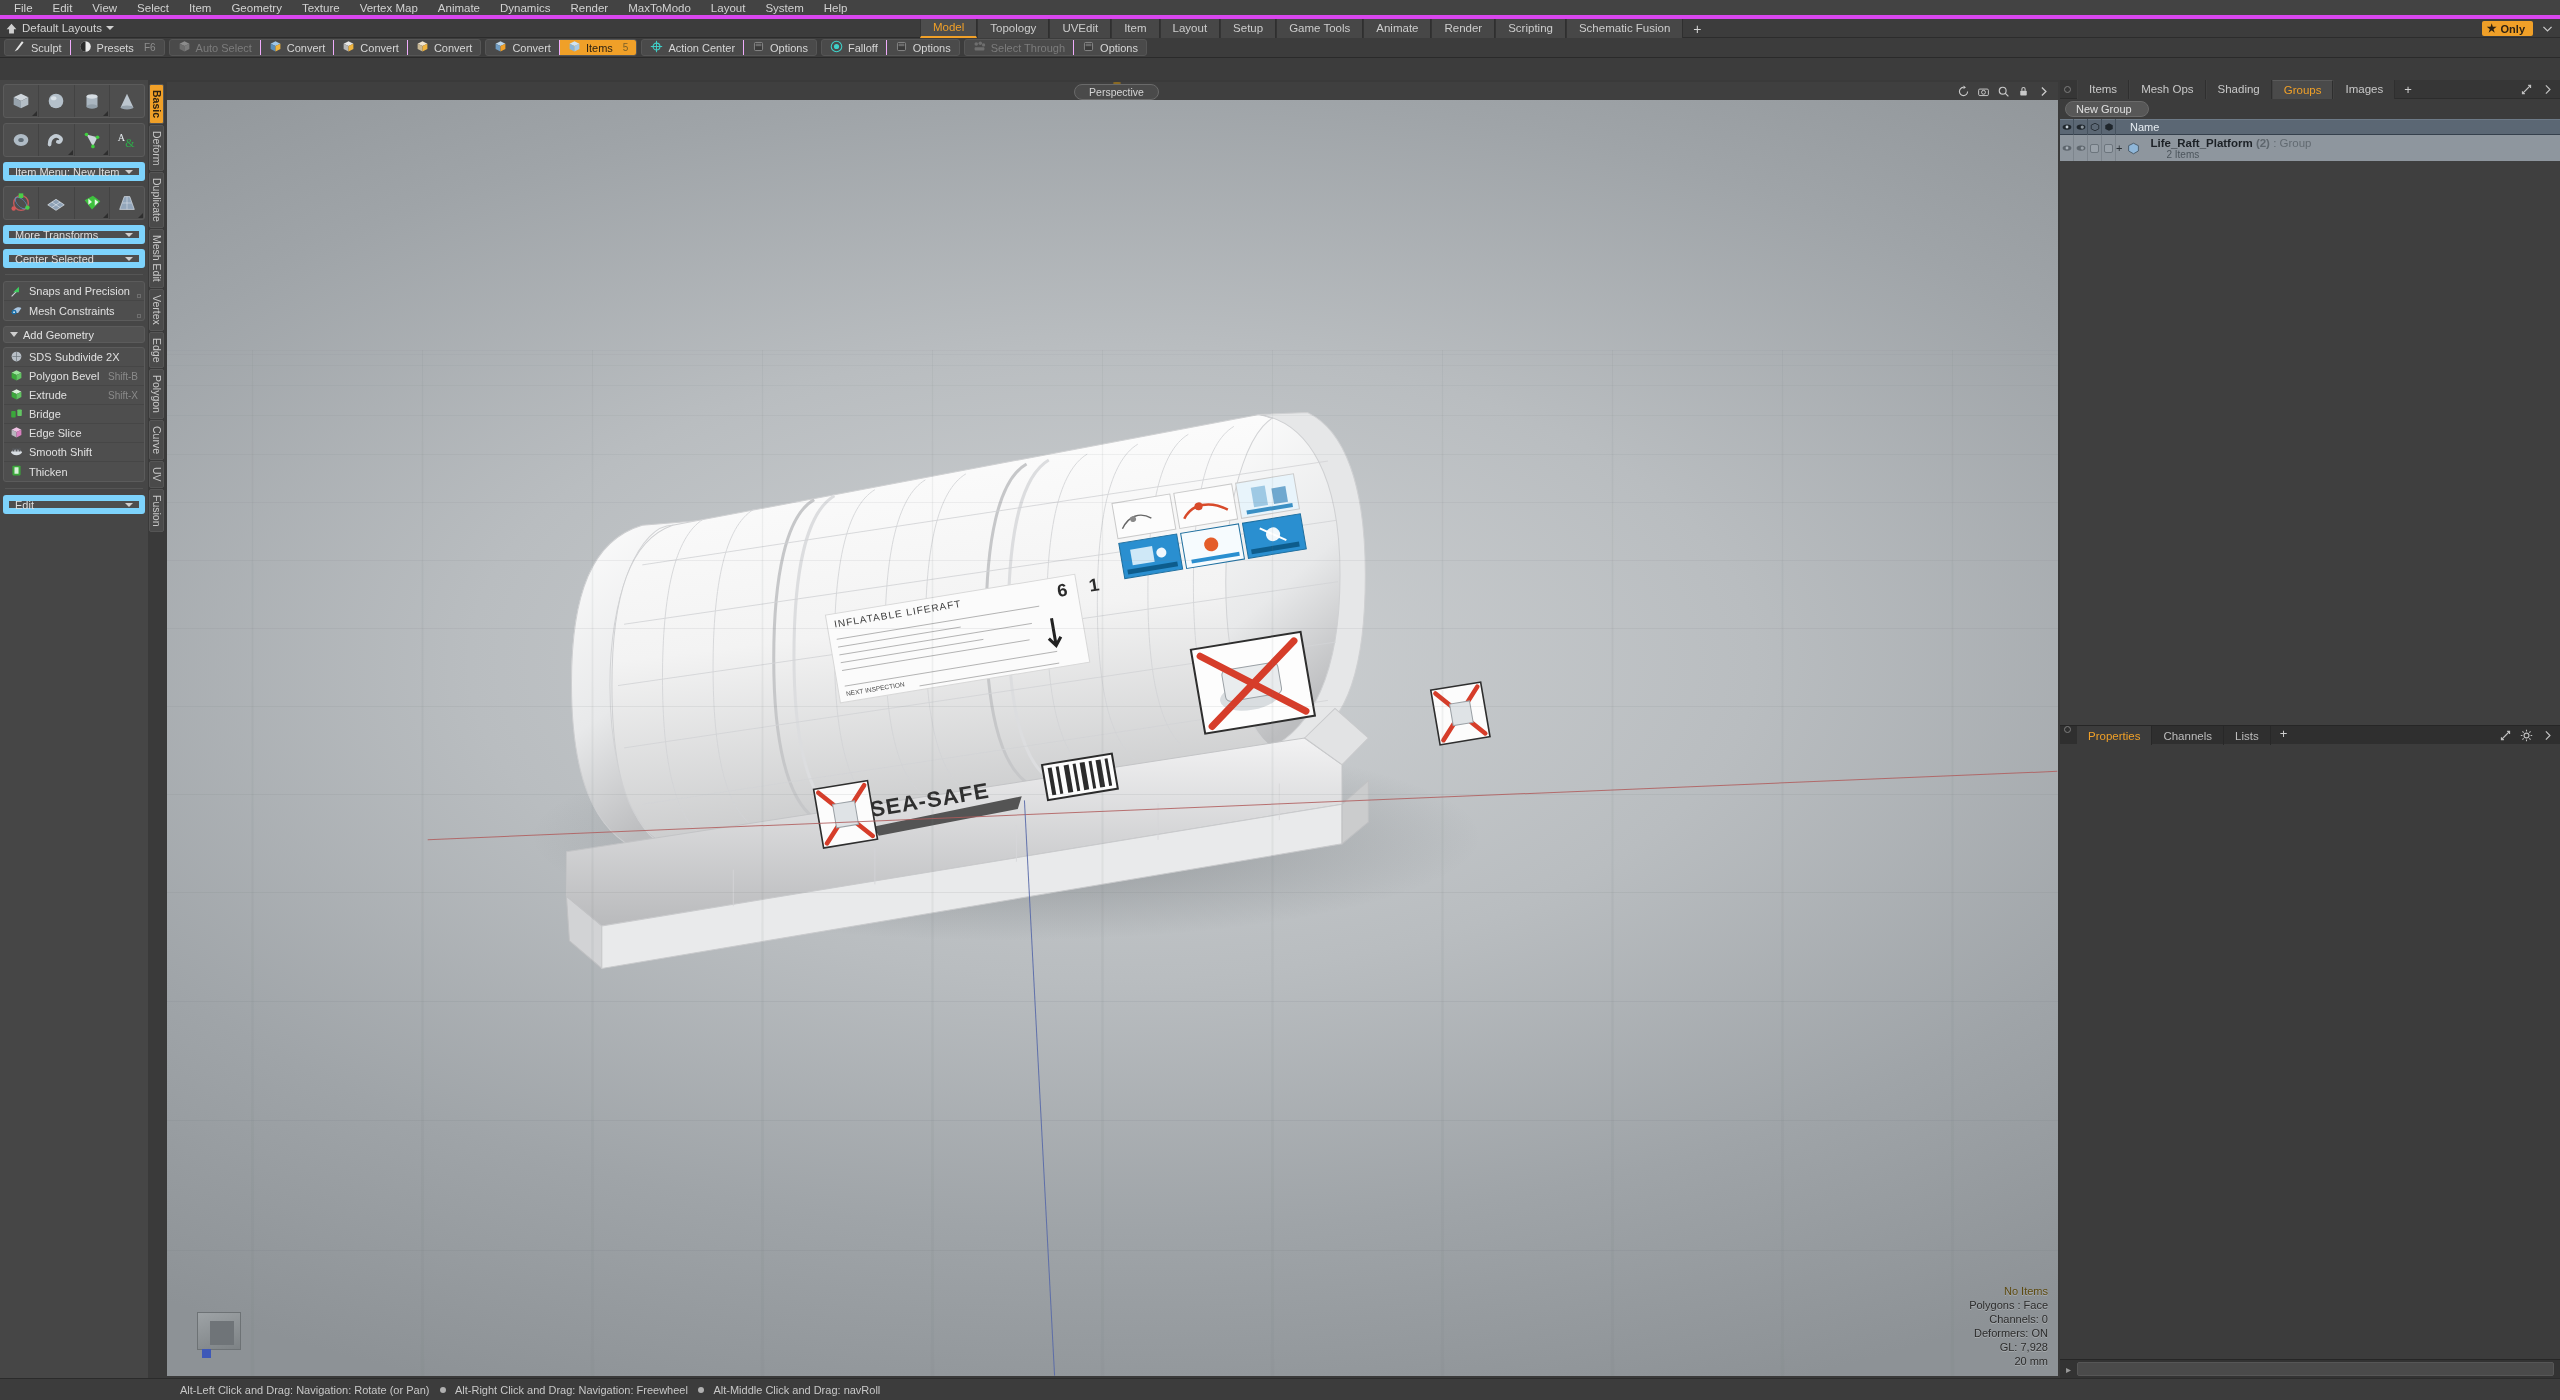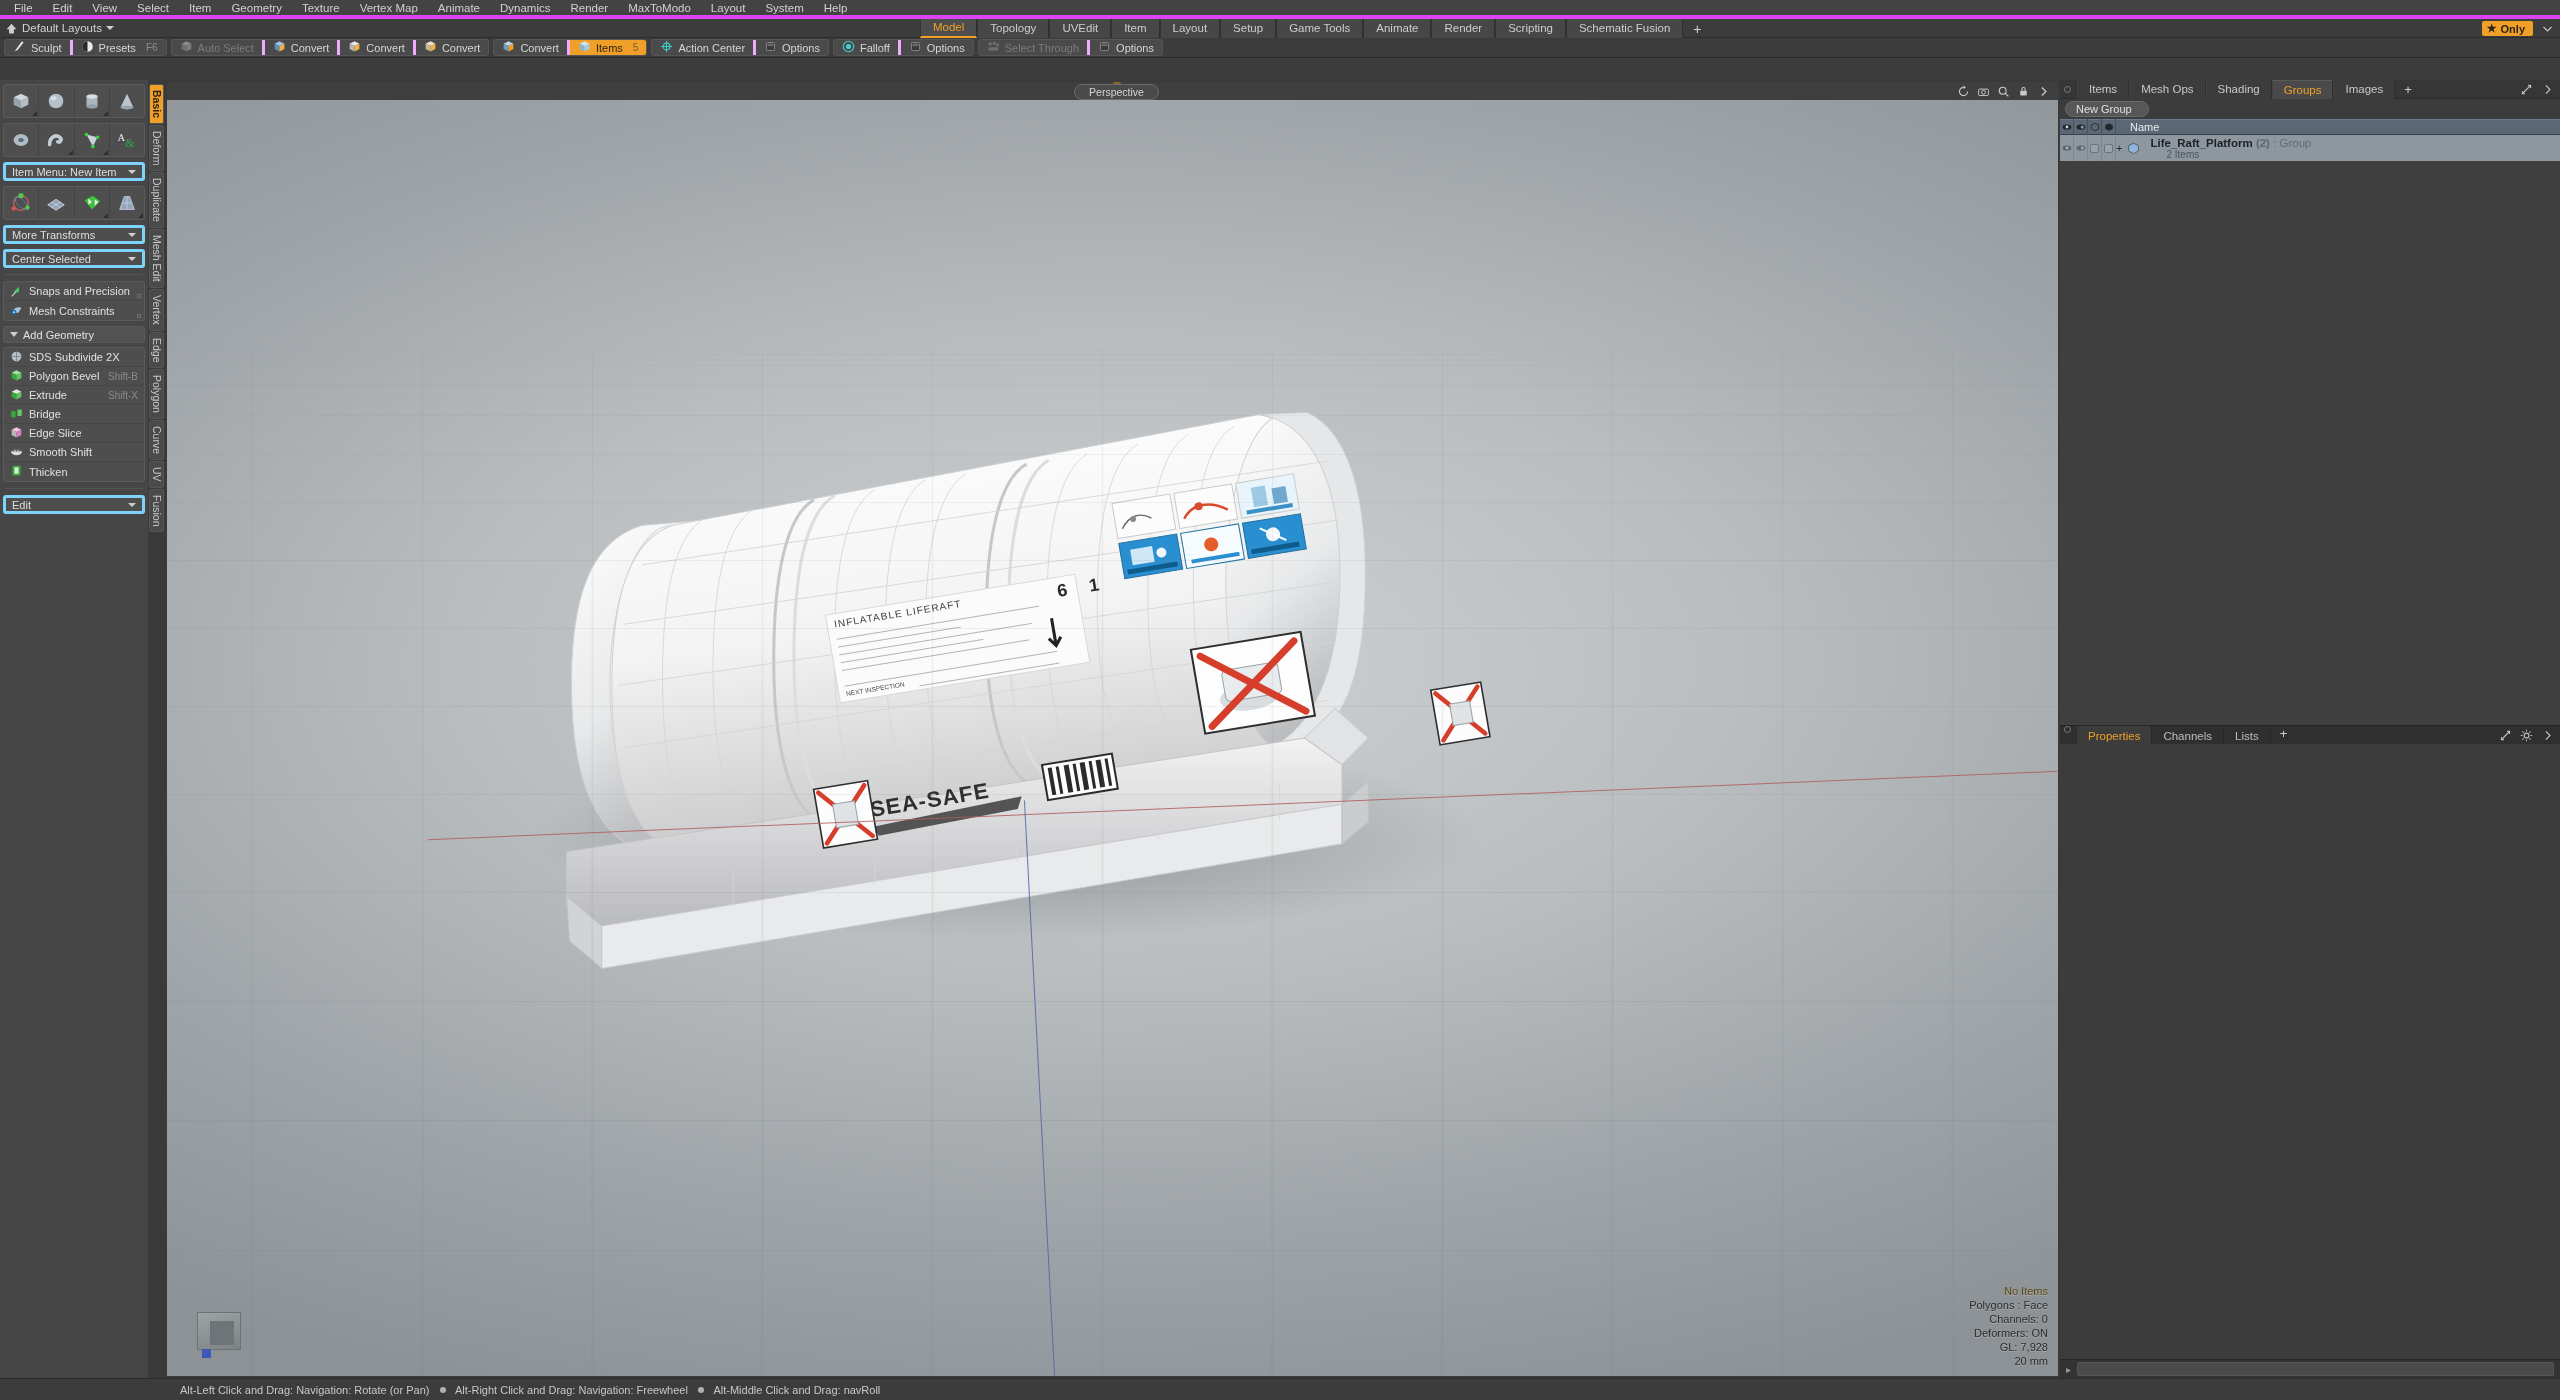--- a/index.html
+++ b/index.html
@@ -68,21 +68,21 @@
   .toolbar2 {
     height: 20px; background: #3c3c3c; display: flex; align-items: center; gap: 4px;
     padding: 0 4px; border-bottom: 1px solid #2a2a2a;
   }
   .tgroup {
     display: flex; align-items: center; height: 17px;
     background: #4a4a4a; border: 1px solid #565656; border-radius: 3px; overflow: hidden;
   }
   .tbtn {
     display: flex; align-items: center; gap: 5px; height: 17px; padding: 0 8px;
-    font-size: 11px; color: #d6d6d6; border-right: 3px solid #f0abfc; white-space: nowrap;
+    font-size: 11px; color: #d6d6d6; border-right: 1px solid #f0abfc; white-space: nowrap;
   }
   .tbtn:last-child { border-right: none; }
   .tbtn.dim { color: #7c7c7c; }
   .tbtn.active { background: #f0a028; color: #2d2213; }
   .tbtn .hk { color: #8e8e8e; font-size: 10px; margin-left: 5px; }
   .tbtn.active .hk { color: #7a5f28; }
   .ic { width: 13px; height: 13px; flex: 0 0 auto; display: block; }
 
   
   .main { position: absolute; top: 80px; left: 0; right: 0; bottom: 22px; display: flex; }
@@ -94,21 +94,21 @@
     display: flex; margin-bottom: 5px; overflow: hidden;
   }
   .icell {
     flex: 1; height: 32px; display: flex; align-items: center; justify-content: center;
     border-right: 1px solid #434343; position: relative;
   }
   .icell:last-child { border-right: none; }
   .icell .corner { position: absolute; right: 1px; bottom: 1px; width: 0; height: 0;
     border-left: 5px solid transparent; border-bottom: 5px solid #2e2e2e; }
   .dd {
-    height: 19px; background: #4e4e4e; border: 3px solid #7dd3fc; border-radius: 3px;
+    height: 19px; background: #4e4e4e; border: 6px solid #7dd3fc; border-radius: 3px;
     display: flex; align-items: center; justify-content: space-between;
     padding: 0 6px; font-size: 11px; color: #dedede; margin-bottom: 5px;
   }
   .sep { height: 1px; background: #555; margin: 6px 2px; }
   .listbox { background: #4e4e4e; border: 1px solid #5b5b5b; border-radius: 3px; margin-bottom: 5px; overflow: hidden; }
   .lrow {
     height: 19px; display: flex; align-items: center; gap: 6px; padding: 0 6px;
     font-size: 11px; color: #e0e0e0; border-bottom: 1px solid #464646; position: relative;
   }
   .lrow:last-child { border-bottom: none; }

